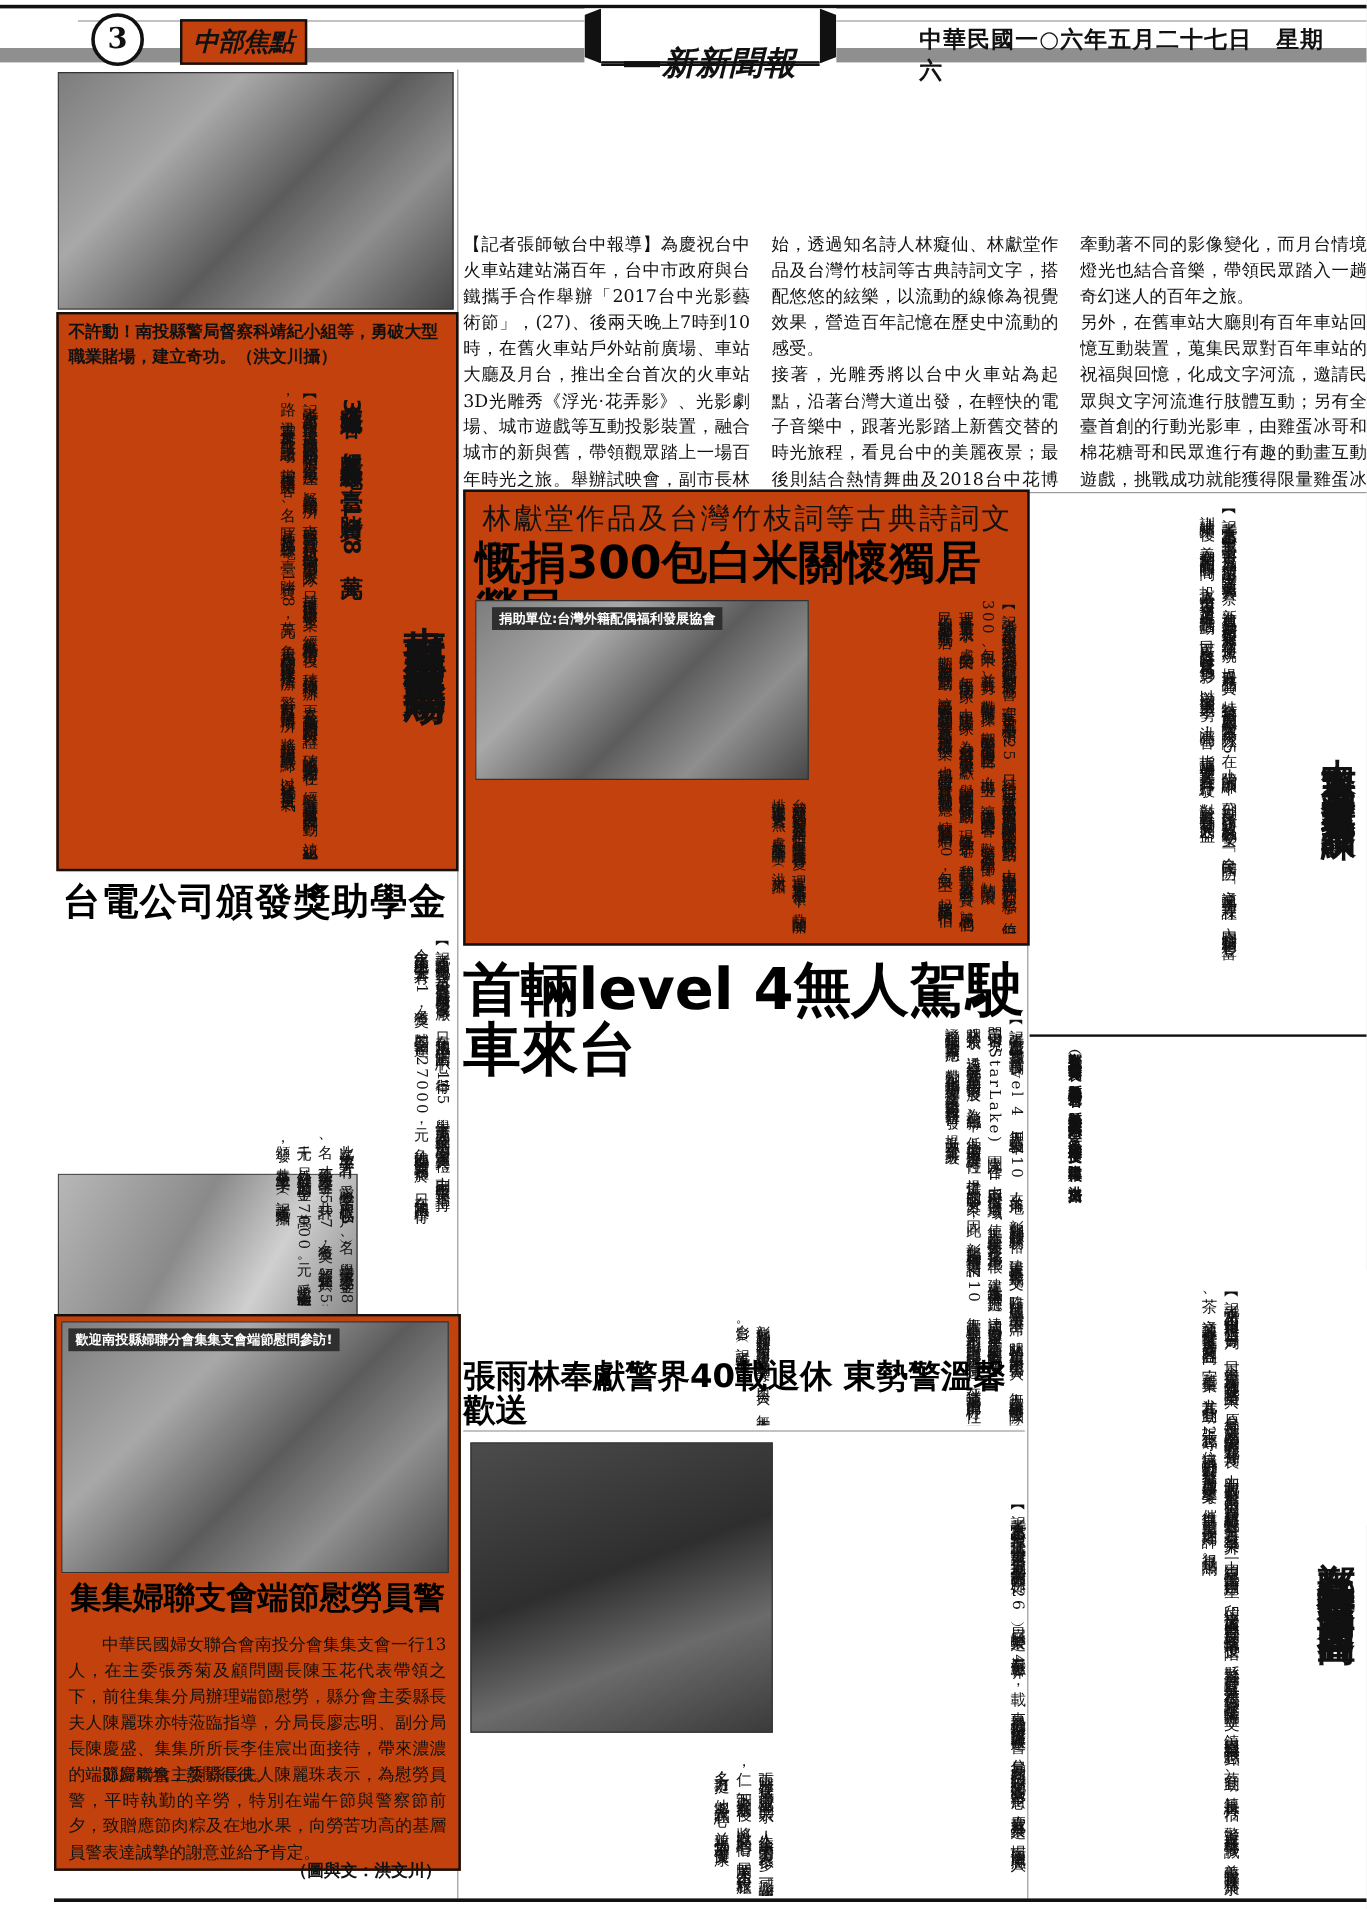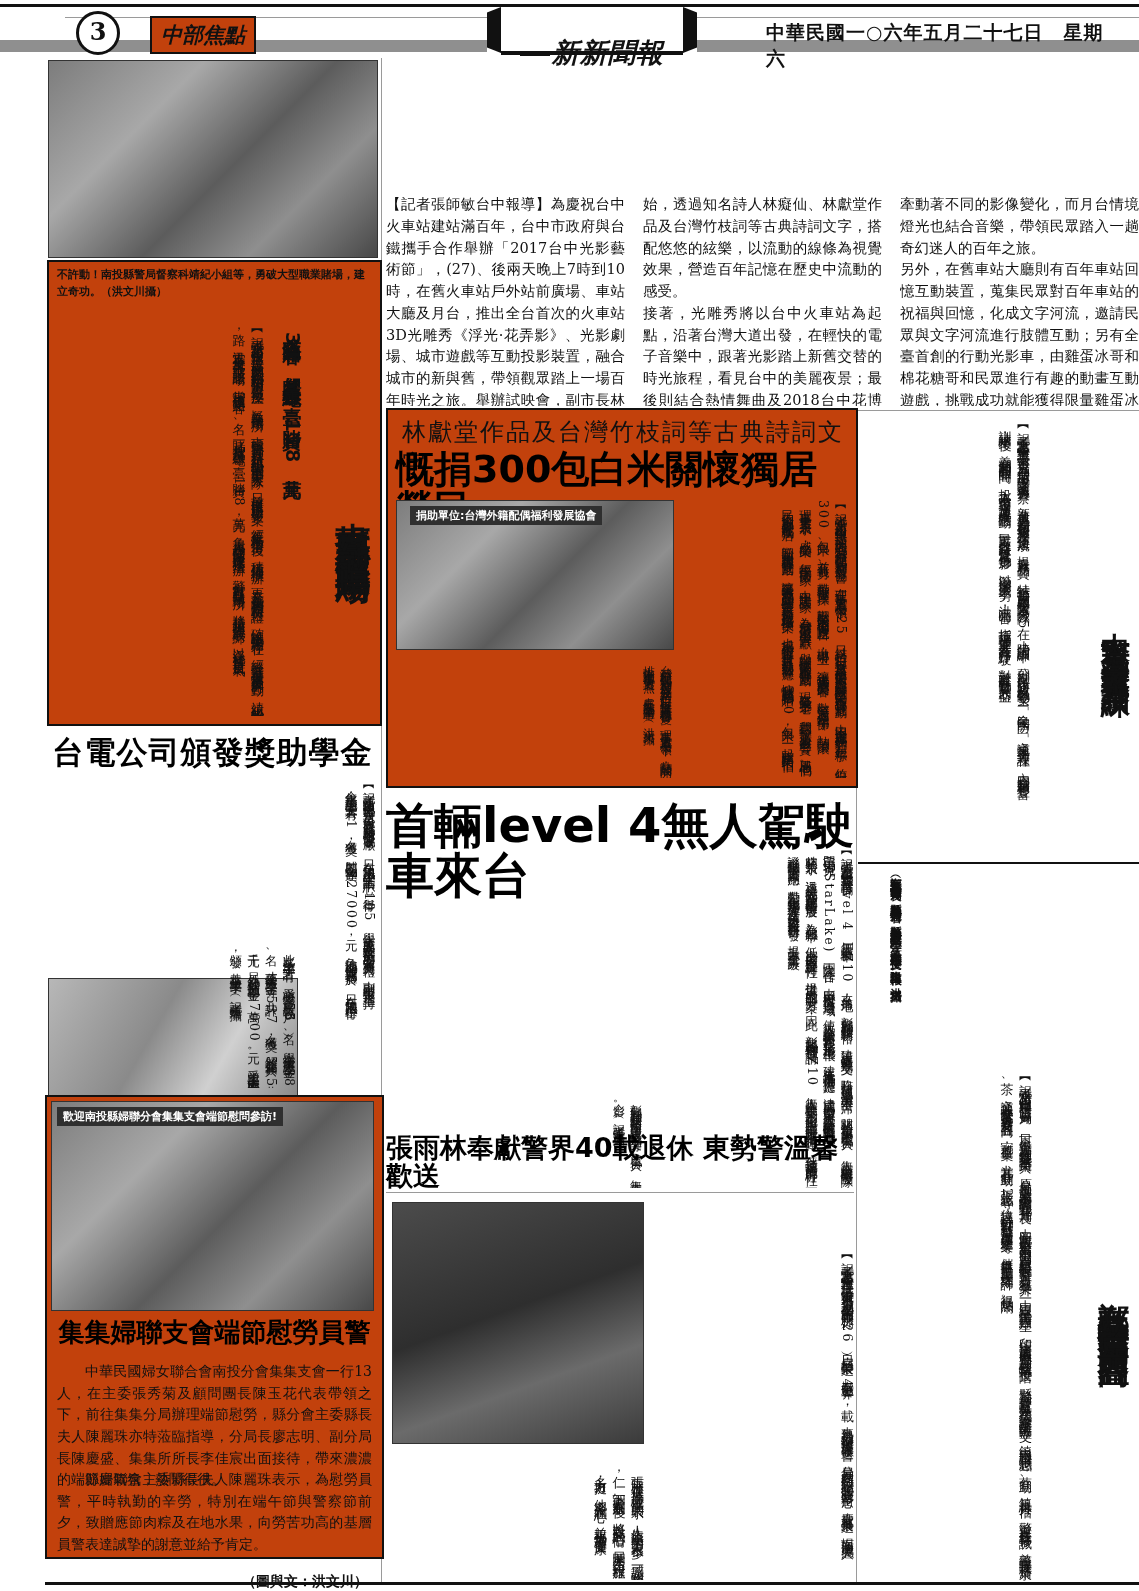--- a/index.html
+++ b/index.html
@@ -73,40 +73,40 @@
 接著，光雕秀將以台中火車站為起點，沿著台灣大道出發，在輕快的電子音樂中，跟著光影踏上新舊交替的時光旅程，看見台中的美麗夜景；最後則結合熱情舞曲及2018台中花博特色花卉光影，包覆並撩撥心靈，提醒大家在忙碌生活中，記得停下來省視美好回憶。
 文化局也表示，今年也特別在舊車站第一、二月台新增全新的系列活動「光影劇場」，以月台做為環境舞台，進行光影互動演出，舞者姿態將</div>
     <div class="htext" style="flex:1;font-size:14.5px;line-height:1.5;overflow:hidden;">牽動著不同的影像變化，而月台情境燈光也結合音樂，帶領民眾踏入一趟奇幻迷人的百年之旅。
 另外，在舊車站大廳則有百年車站回憶互動裝置，蒐集民眾對百年車站的祝福與回憶，化成文字河流，邀請民眾與文字河流進行肢體互動；另有全臺首創的行動光影車，由雞蛋冰哥和棉花糖哥和民眾進行有趣的動畫互動遊戲，挑戰成功就能獲得限量雞蛋冰及其他精美禮物。
 此外，今年也首次舉辦城市遊戲「記憶干涉」，將實境解謎遊戲搬到舊城區，即日起至5月28日每天上午9點至下午5點，免費遊玩。文化局指出，遊戲範圍涵蓋台中舊城區10處特色景點與店家，民眾可到官網觀看影片了解遊戲方法。</div>
   </div>
 
   <div class="abs photo" style="left:48px;top:60px;width:330px;height:198px;"></div>
 
   <div class="abs box" style="left:47px;top:260px;width:331px;height:462px;">
-    <div class="caption abs" style="left:8px;top:5px;right:8px;font-size:11px;">不許動！南投縣警局督察科靖紀小組等，勇破大型職業賭場，建立奇功。（洪文川攝）</div>
+    <div class="caption abs" style="left:8px;top:5px;right:8px;font-size:14px;">不許動！南投縣警局督察科靖紀小組等，勇破大型職業賭場，建立奇功。（洪文川攝）</div>
     <div class="vhead abs" style="right:4px;top:62px;width:66px;height:392px;font-size:35px;">南投縣警局偵破大型職業賭場</div>
     <div class="vtext abs sans" style="right:74px;top:62px;width:34px;height:392px;font-size:19px;font-weight:bold;">查獲賭客31名賭具及無線電5臺、賭資118萬元</div>
     <div class="vtext abs" style="left:6px;top:62px;width:211px;height:392px;font-size:13px;">【記者洪文川南投報導】位處南投縣名間鄉松柏嶺附近一處鐵皮屋，疑為聚賭場所，南投縣警局督察科靖紀小組會同刑事警察大隊，日前接獲民眾檢舉報案，經蒐集精準情資後，積極佈線偵辦，更充分蒐集相關資料與佐證，確認職業賭場存在，經警方聲請搜索票後展開行動，靖紀小組及刑警大隊兵分多路，迅雷不及掩耳下突擊該賭場，當場查獲賭客31名、賭具一批及無線電5臺、賭資118萬元，負責人等均依賭博罪嫌移送法辦。警方針對可疑賭博場所，將持續加強查緝取締，以淨化社會善良風氣。</div>
   </div>
 
   <div class="abs headline-big" style="left:45px;top:736px;width:335px;font-size:31px;text-align:center;letter-spacing:1px;">台電公司頒發獎助學金</div>
   <div class="abs photo light" style="left:48px;top:780px;width:250px;height:158px;"></div>
   <div class="vtext abs" style="left:48px;top:944px;width:250px;height:144px;font-size:12.5px;">此次受惠學子計有：愛心獎學金（一般低收戶55名）、學業優等獎學金138名、才藝優秀獎學金等，共計537名獲獎，頒發金額共52萬5千元；另外發放特別助學金21萬7000元。受獎學生由縣府及各校校長代表頒發，恭喜受獎學子。（記者葛婕攝）</div>
   <div class="vtext abs" style="left:304px;top:780px;width:74px;height:308px;font-size:12.5px;">【記者葛婕魚池報導】台電公司大觀發電廠及明潭發電廠26日在魚池國小學生活動中心，舉行105學年度獎助學金及特別助學金頒獎典禮，由副廠長張天瑞主持。
 今年水里地區學子共有341名獲獎，助學金額達1727000元，魚池地區頒獎典禮於26日在魚池國小舉行。</div>
 
   <div class="abs box" style="left:45px;top:1095px;width:335px;height:460px;">
     <div class="photo" style="position:absolute;left:4px;top:4px;width:323px;height:210px;">
       <div class="banner" style="left:6px;top:6px;font-size:11px;">歡迎南投縣婦聯分會集集支會端節慰問參訪!</div>
     </div>
     <div class="headline-big abs" style="left:0;top:222px;width:100%;text-align:center;font-size:26px;">集集婦聯支會端節慰勞員警</div>
     <div class="htext abs" style="left:10px;top:264px;right:10px;font-size:14px;line-height:1.55;text-indent:2em;">中華民國婦女聯合會南投分會集集支會一行13人，在主委張秀菊及顧問團長陳玉花代表帶領之下，前往集集分局辦理端節慰勞，縣分會主委縣長夫人陳麗珠亦特蒞臨指導，分局長廖志明、副分局長陳慶盛、集集所所長李佳宸出面接待，帶來濃濃的端節慶氣氛，熱鬧得很。</div>
     <div class="htext abs" style="left:10px;top:372px;right:10px;font-size:14px;line-height:1.55;text-indent:2em;">縣婦聯會主委縣長夫人陳麗珠表示，為慰勞員警，平時執勤的辛勞，特別在端午節與警察節前夕，致贈應節肉粽及在地水果，向勞苦功高的基層員警表達誠摯的謝意並給予肯定。</div>
-    <div class="caption abs" style="right:14px;top:474px;font-size:14px;">（圖與文：洪文川）</div>
+    <div class="caption abs" style="right:14px;top:452px;font-size:14px;">（圖與文：洪文川）</div>
   </div>
 
   <div class="abs box" style="left:386px;top:408px;width:468px;height:376px;">
     <div class="abs" style="left:14px;top:6px;font-size:24px;letter-spacing:2px;">林獻堂作品及台灣竹枝詞等古典詩詞文字</div>
     <div class="headline-big abs" style="left:8px;top:40px;width:452px;font-size:38px;">慨捐300包白米關懷獨居榮民</div>
     <div class="photo" style="position:absolute;left:8px;top:90px;width:278px;height:150px;">
       <div class="banner" style="left:14px;top:6px;font-size:11px;">捐助單位:台灣外籍配偶福利發展協會</div>
     </div>
     <div class="vtext abs" style="left:8px;top:246px;width:278px;height:122px;font-size:12px;">台灣外籍配偶福利發展協會結合竹山行善會隆辦粽香傳愛，理事長史雪燕帶領下，熱鬧展開，第二排中為理事長史雪燕、處長沈玉蘭將軍。（洪文川攝）</div>
     <div class="vtext abs" style="right:6px;top:90px;width:166px;height:278px;font-size:12.5px;">【記者洪文川南投報導】南投名間鄉台灣外籍配偶福利發展協會，在理事長史雪燕帶領下，25日結合竹山行善會及南投榮民服務處舉辦關懷榮民粽香傳愛活動，由協會志工媽妹們一起包粽子，竹山行善會亦特慨捐300包白米、並有義剪、帶動做健康操，期盼榮民老伯伯健康吃百二，拋磚引玉，讓年邁獨居的榮民眷，歡樂渡過一個端午節，熱鬧滾滾。

